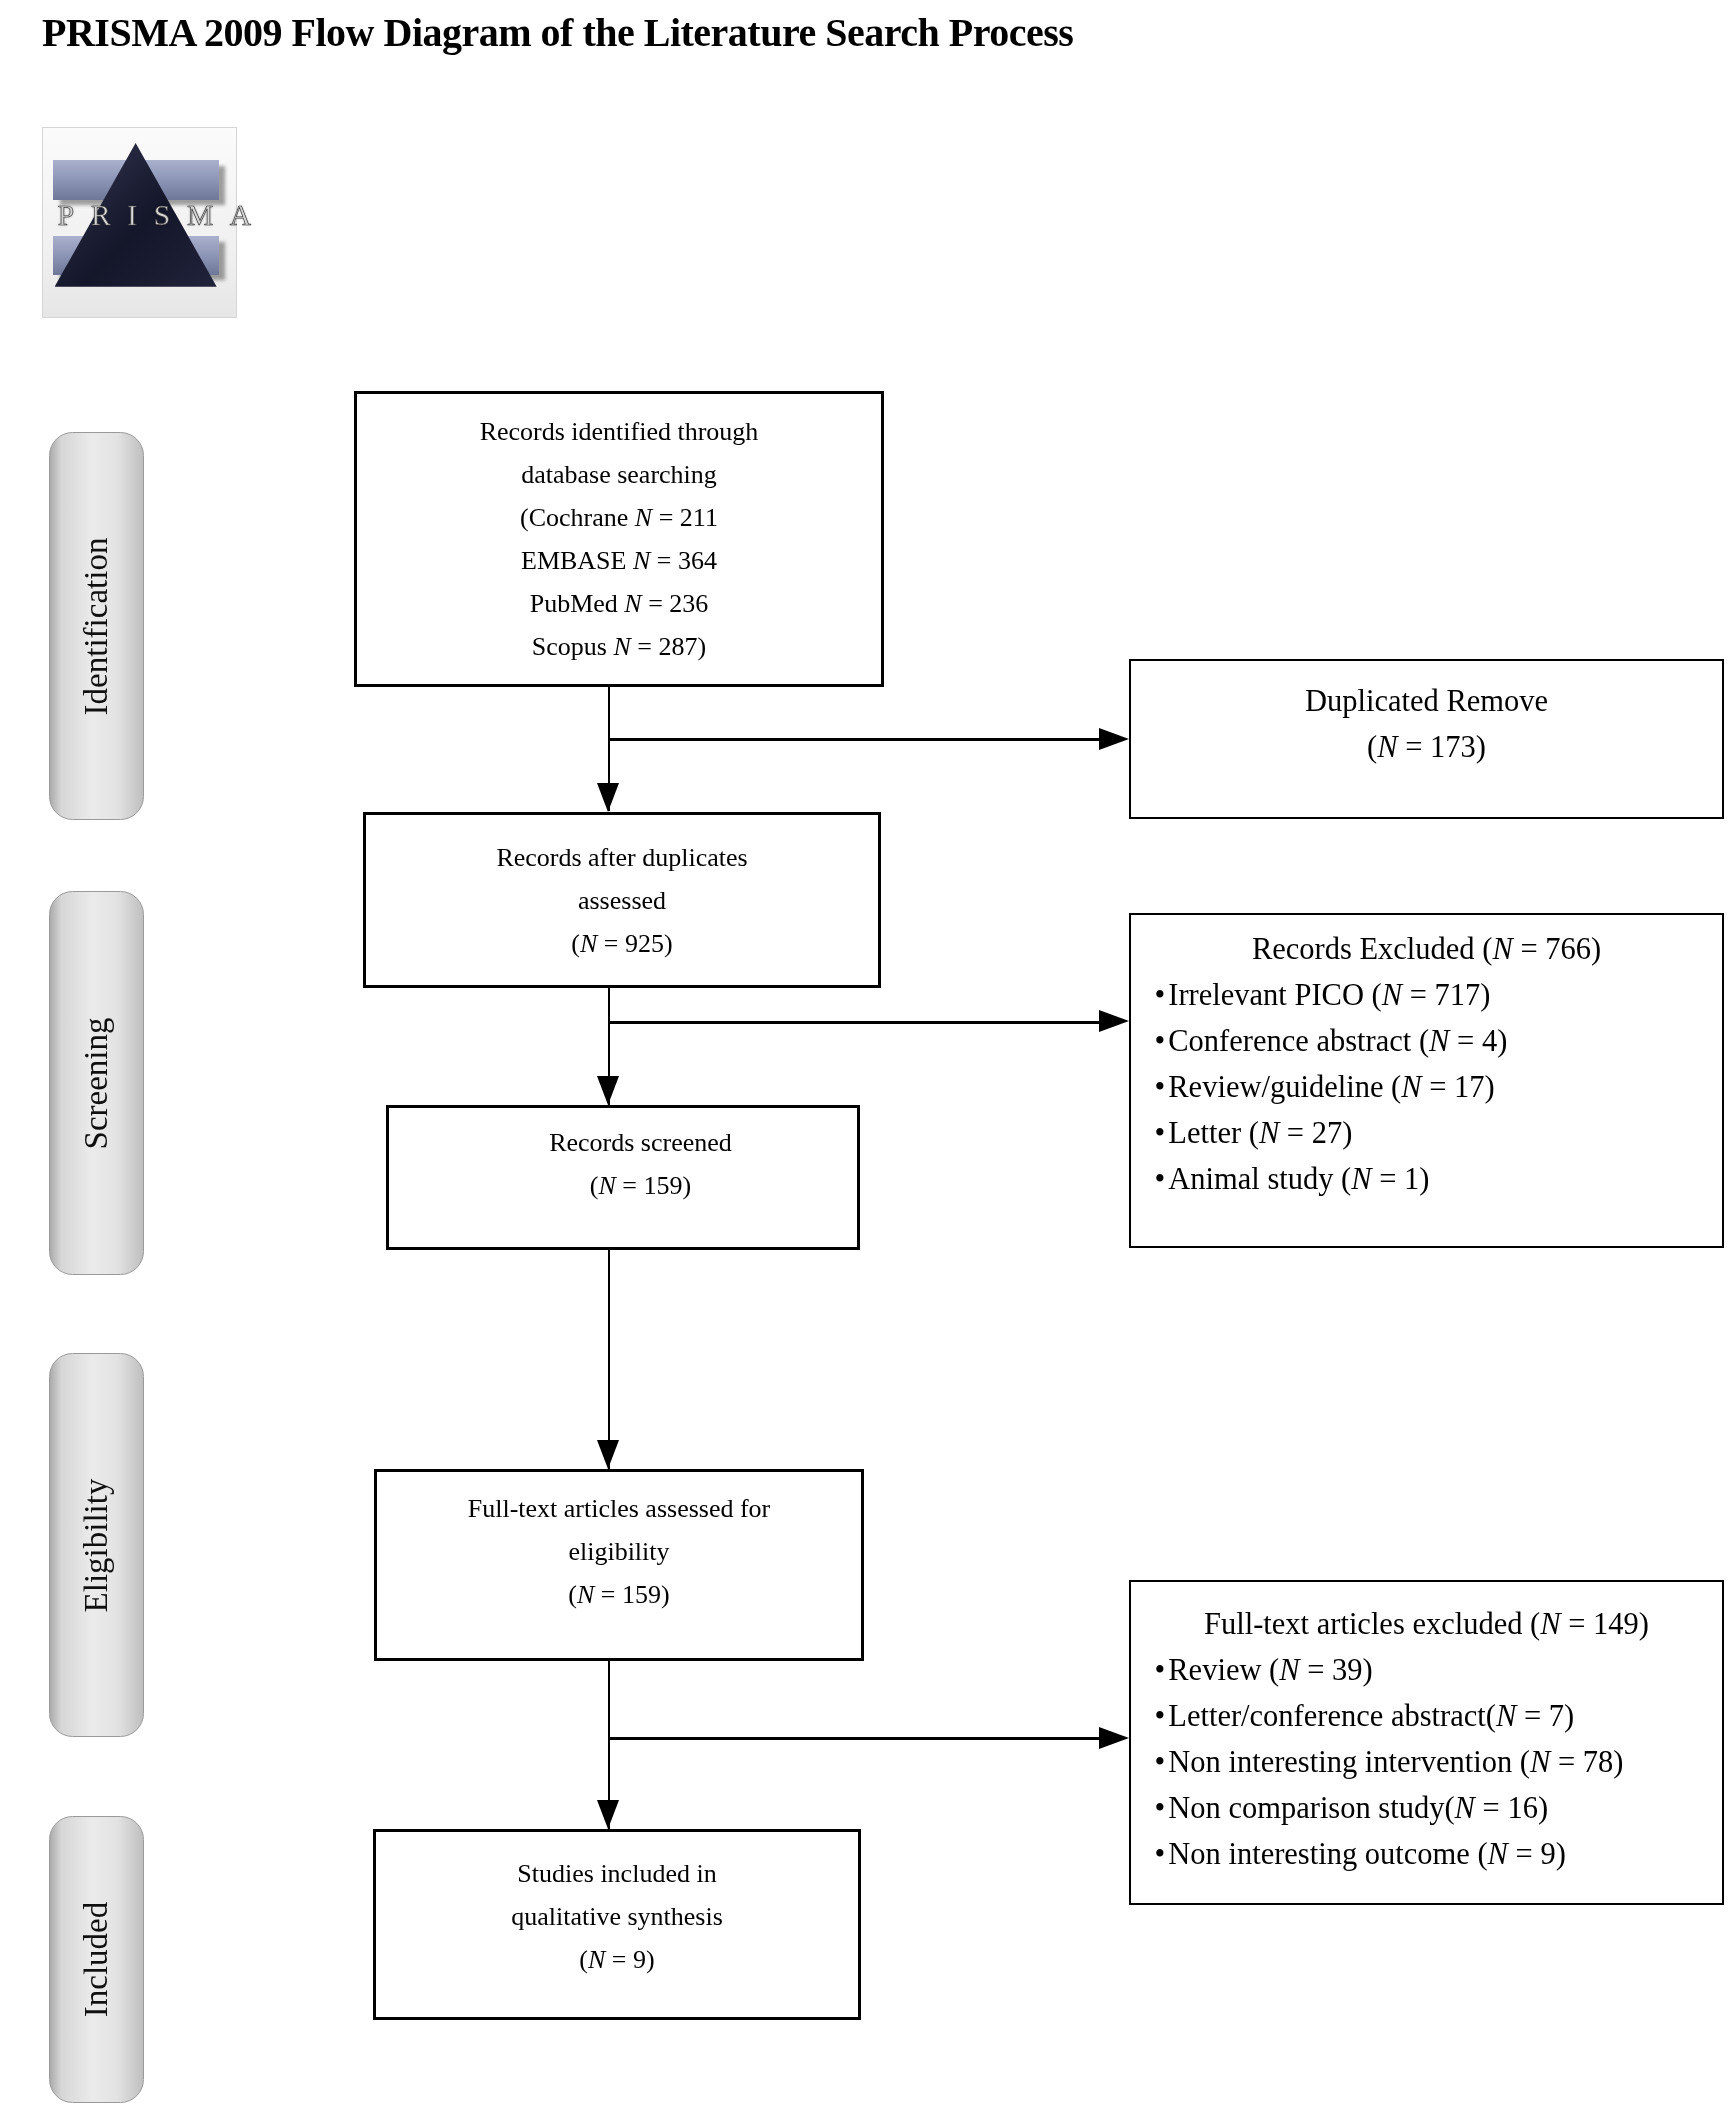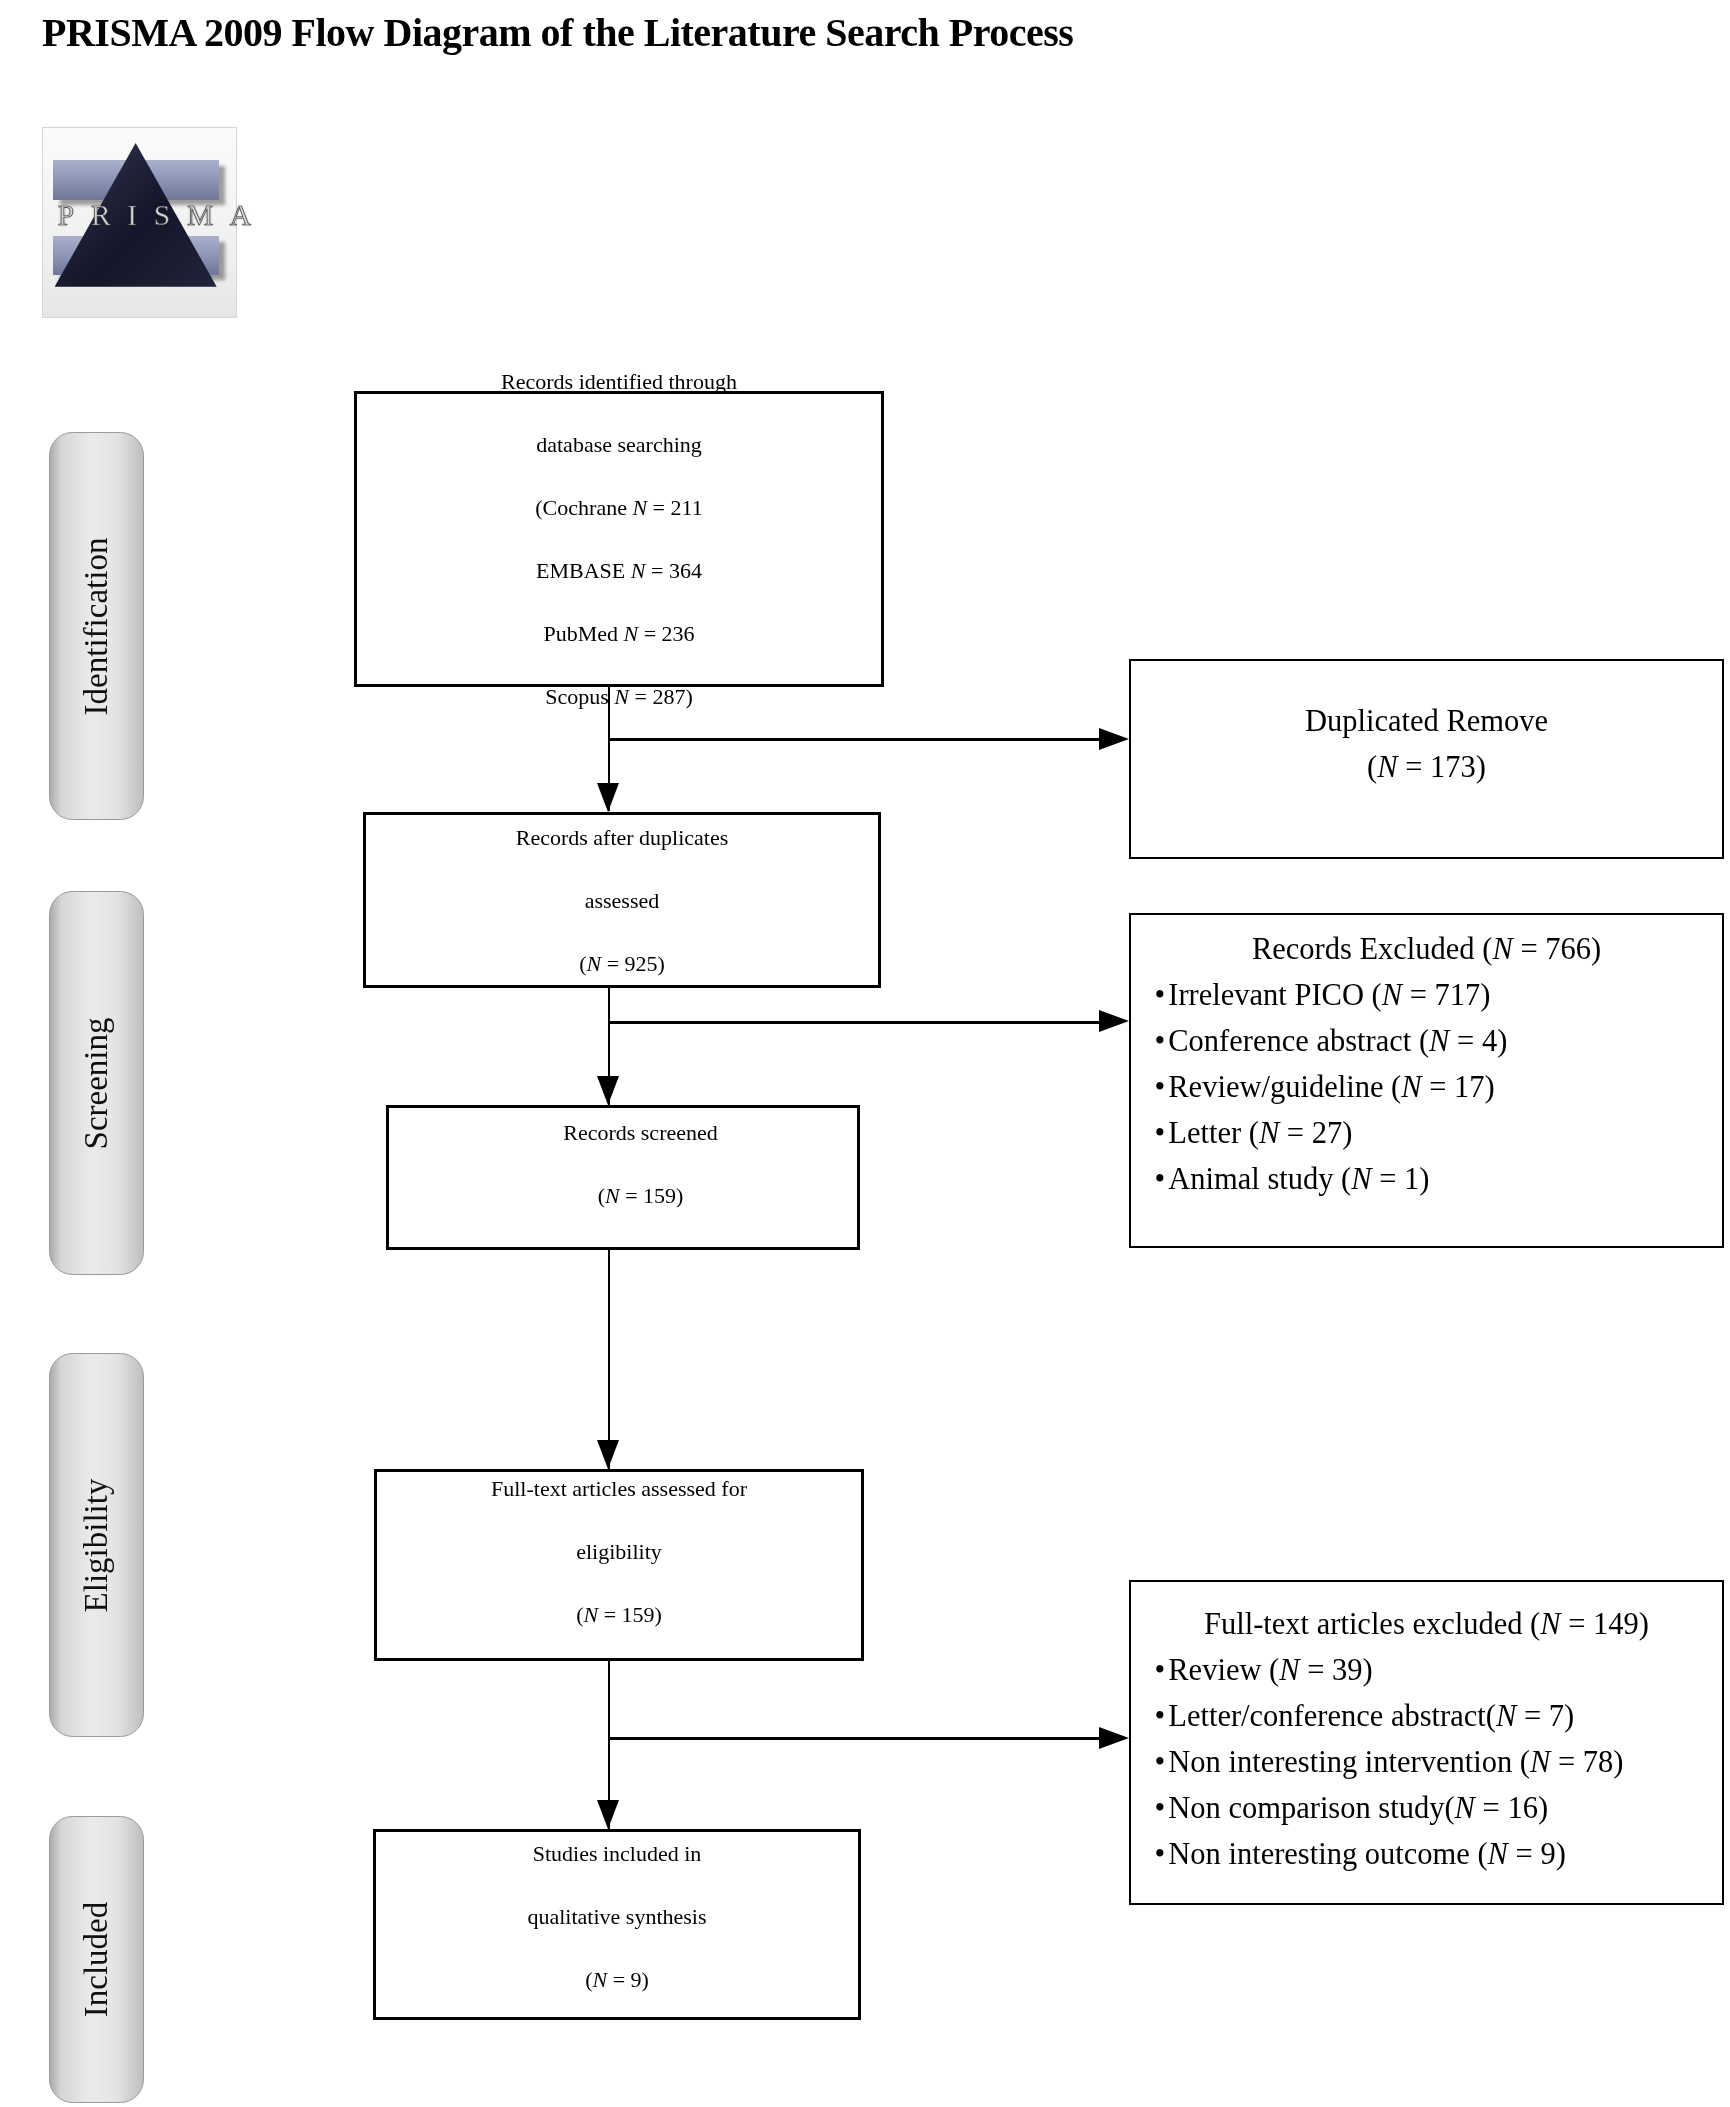--- a/index.html
+++ b/index.html
@@ -62,21 +62,21 @@
     transform:rotate(-90deg);
     white-space:nowrap;
     font-size:33px;color:#101010;
   }
 
   
   .fbox{
     position:absolute;box-sizing:border-box;
     background:#fff;border:3px solid #000;
     display:flex;flex-direction:column;align-items:center;justify-content:center;
-    text-align:center;font-size:22px;line-height:43px;gap:20px;
+    text-align:center;font-size:26px;line-height:43px;
   }
 
   
   .rbox{
     position:absolute;box-sizing:border-box;
     background:#fff;border:2.5px solid #000;
     display:flex;flex-direction:column;align-items:center;
     font-size:30.5px;line-height:46px;
   }
   .rbox.centered{justify-content:center;}
@@ -156,21 +156,21 @@
     <div>eligibility</div>
     <div>(<i>N</i> = 159)</div>
   </div>
 
   <div class="fbox" style="left:373px;top:1829px;width:488px;height:191px;padding-bottom:16px;">
     <div>Studies included in</div>
     <div>qualitative synthesis</div>
     <div>(<i>N</i> = 9)</div>
   </div>
 
-  <div class="rbox centered" style="left:1129px;top:659px;width:595px;height:200px;padding-bottom:29.5px;">
+  <div class="rbox centered" style="left:1129px;top:659px;width:595px;height:160px;padding-bottom:29.5px;">
     <div>Duplicated Remove</div>
     <div>(<i>N</i> = 173)</div>
   </div>
 
   <div class="rbox" style="left:1129px;top:913px;width:595px;height:335px;padding-top:11px;">
     <div class="rheader">Records Excluded (<i>N</i> = 766)</div>
     <div class="bullet-row">
       <span class="blt">•</span>
       <span>Irrelevant PICO (<i>N</i> = 717)</span>
     </div>

